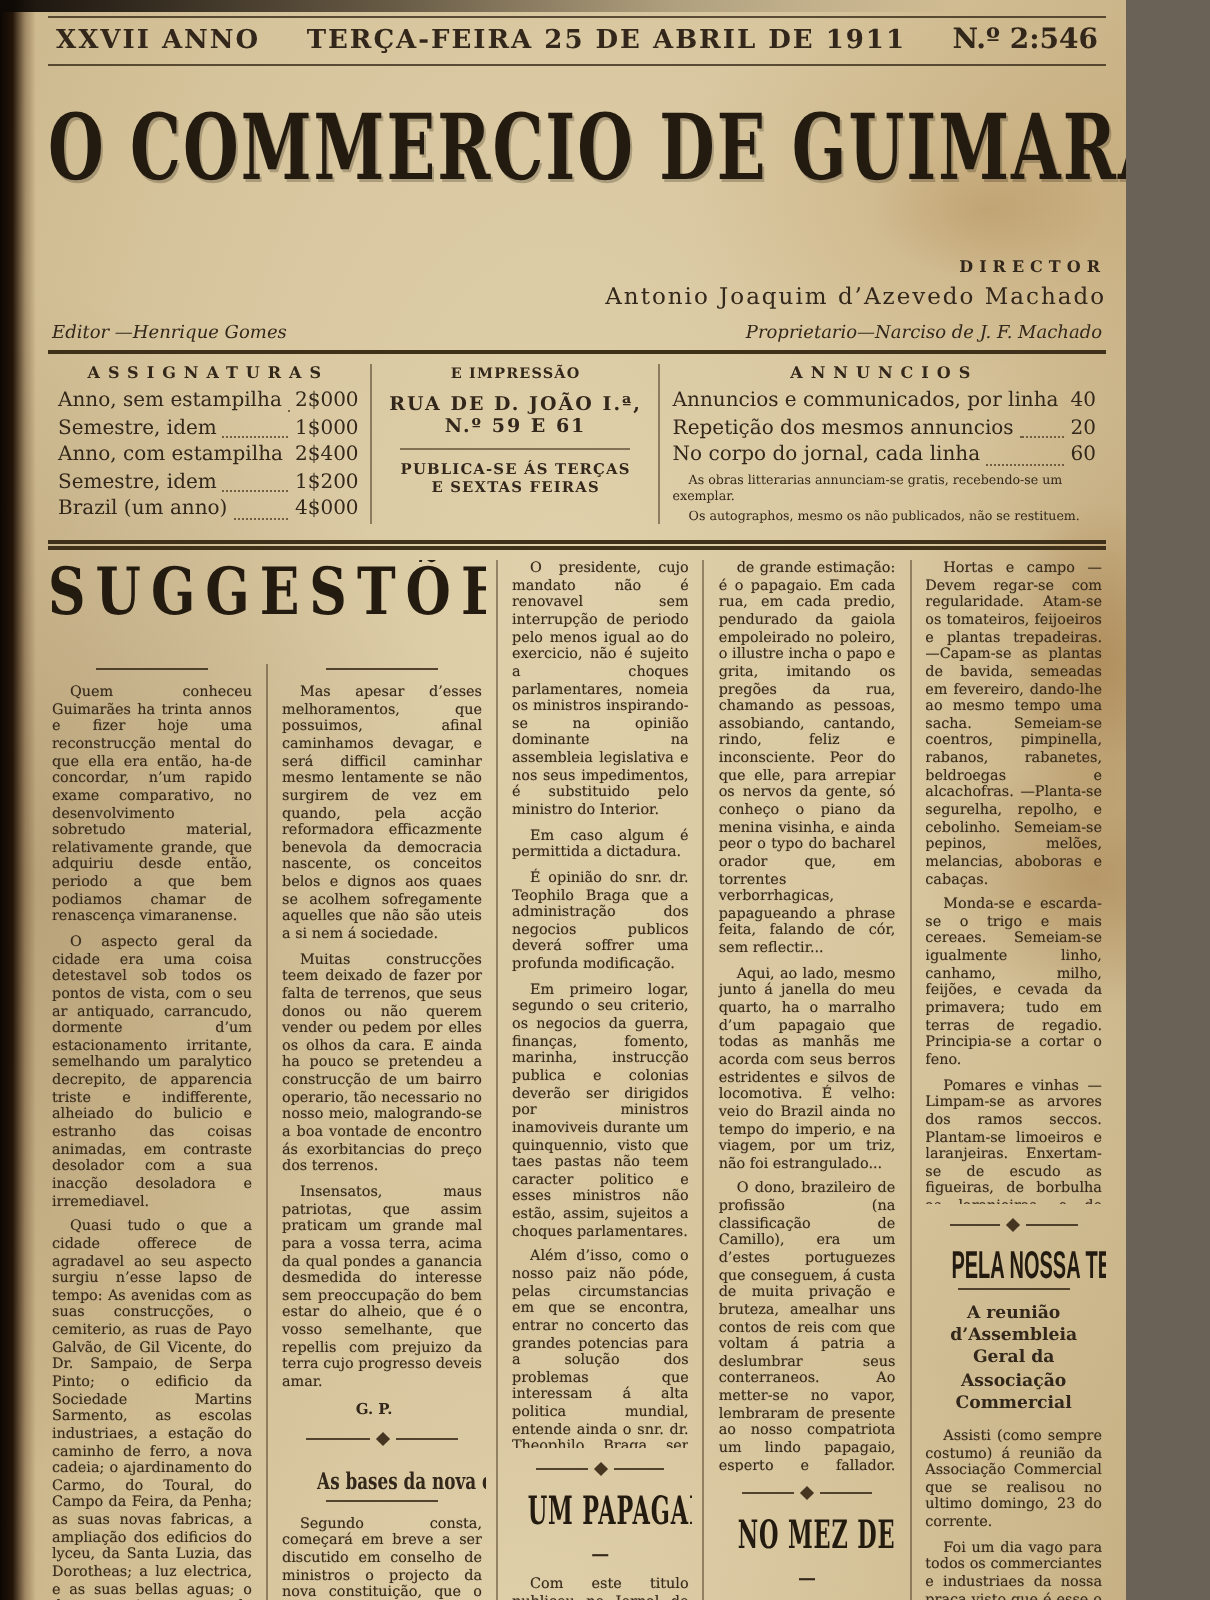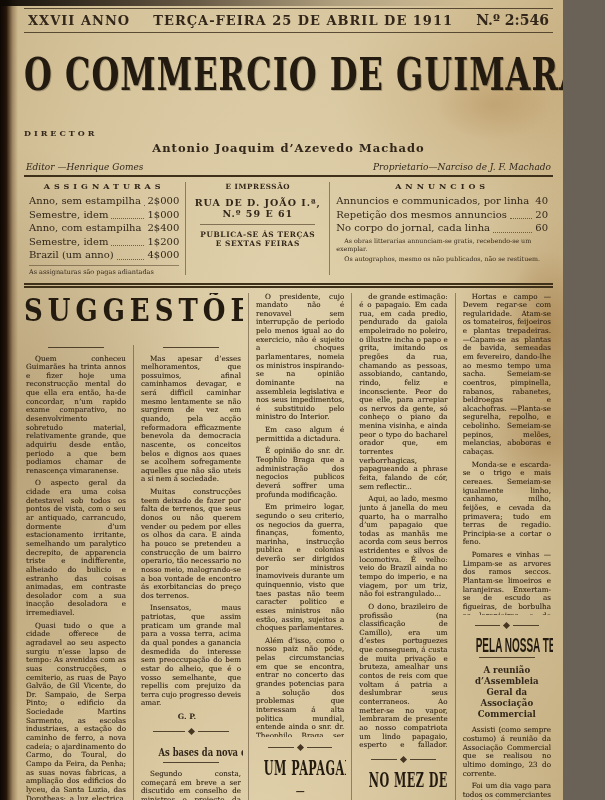--- a/index.html
+++ b/index.html
@@ -27,22 +27,22 @@
   .topline{display:flex;justify-content:space-between;align-items:baseline;
     border-top:1px solid rgba(58,44,26,.8);border-bottom:1px solid rgba(58,44,26,.8);
     padding:3px 4px 4px;font-weight:bold;}
   .anno{font-size:13px;letter-spacing:1px;}
   .dateline{font-size:13px;letter-spacing:1px;}
   .issue{font-size:14px;}
   .title-wrap{text-align:center;margin-top:22px;height:52px;}
   .main-title{display:inline-block;font-size:32px;font-weight:bold;letter-spacing:1px;
     transform:scale(1,1.42);transform-origin:center;white-space:nowrap;color:#241b10;
     text-shadow:1px 1px 0 rgba(36,27,16,.25);}
-  .director-label{text-align:left;font-size:8px;font-weight:bold;letter-spacing:3px;margin-top:21px;}
-  .director-name{text-align:center;font-size:11.5px;font-weight:bold;margin-top:3px;letter-spacing:1px;}
+  .director-label{text-align:right;font-size:8px;font-weight:bold;letter-spacing:3px;margin-top:21px;}
+  .director-name{text-align:right;font-size:11.5px;font-weight:normal;margin-top:3px;letter-spacing:1px;}
   .editors{display:flex;justify-content:space-between;font-style:italic;font-size:9px;margin-top:7px;padding:0 2px;text-align:right;}
 
   
   .info{display:flex;margin-top:3px;border-top:2px solid #3f3019;border-bottom:2px solid #3f3019;
     position:relative;padding:3px 0 6px;}
   .info::after{content:"";position:absolute;left:0;right:0;bottom:-5px;border-top:2px solid #3f3019;}
   .cell{padding:1px 5px;}
   .cell.assig{flex:1.25;}
   .cell.red{flex:1.15;text-align:center;}
   .cell.ann{flex:1.25;}
@@ -146,21 +146,20 @@
               <span class="tl">Semestre, idem</span>
               <span class="td"></span>
               <span class="tv">1$200</span>
             </div>
             <div class="trow">
               <span class="tl">Brazil (um anno)</span>
               <span class="td"></span>
               <span class="tv">4$000</span>
             </div>
           </div>
-        <div class="cell-note">As assignaturas são pagas adiantadas</div>
       </div>
       <div class="cell-sep"></div>
       <div class="cell red">
         <div class="red-line2">E IMPRESSÃO</div>
         <div class="red-address">RUA DE D. JOÃO I.ª, N.º 59 E 61</div>
         <div class="red-sched">PUBLICA-SE ÁS TERÇAS E SEXTAS FEIRAS</div>
       </div>
       <div class="cell-sep"></div>
       <div class="cell ann">
         <div class="cell-title">ANNUNCIOS</div>

